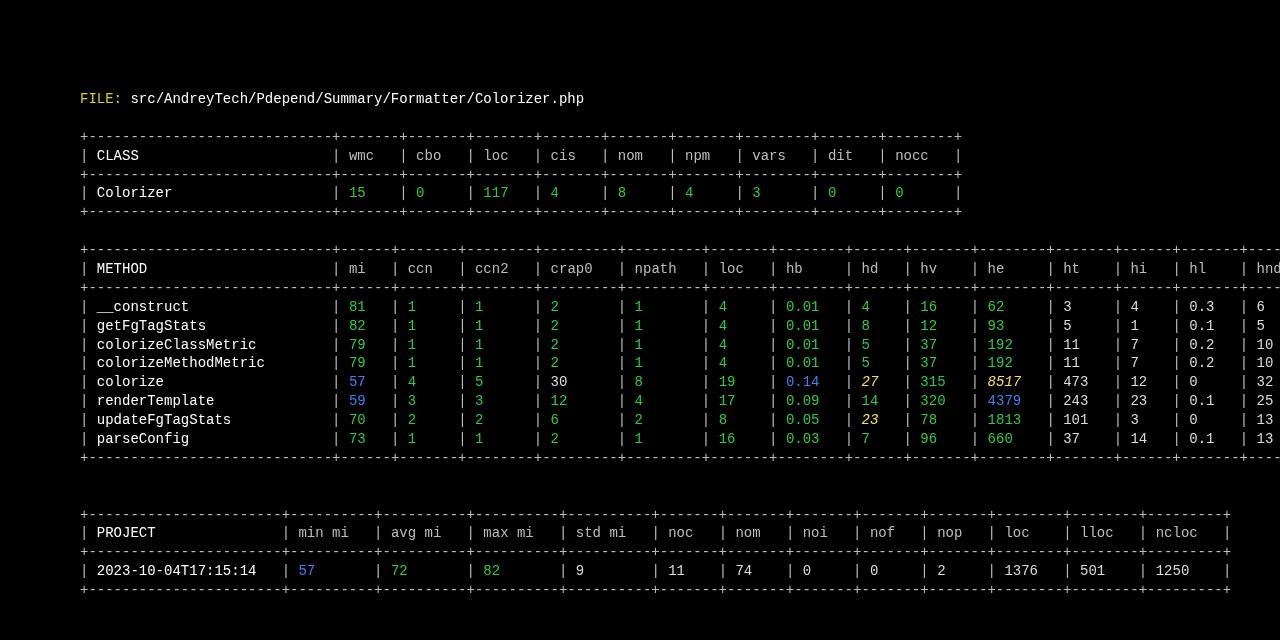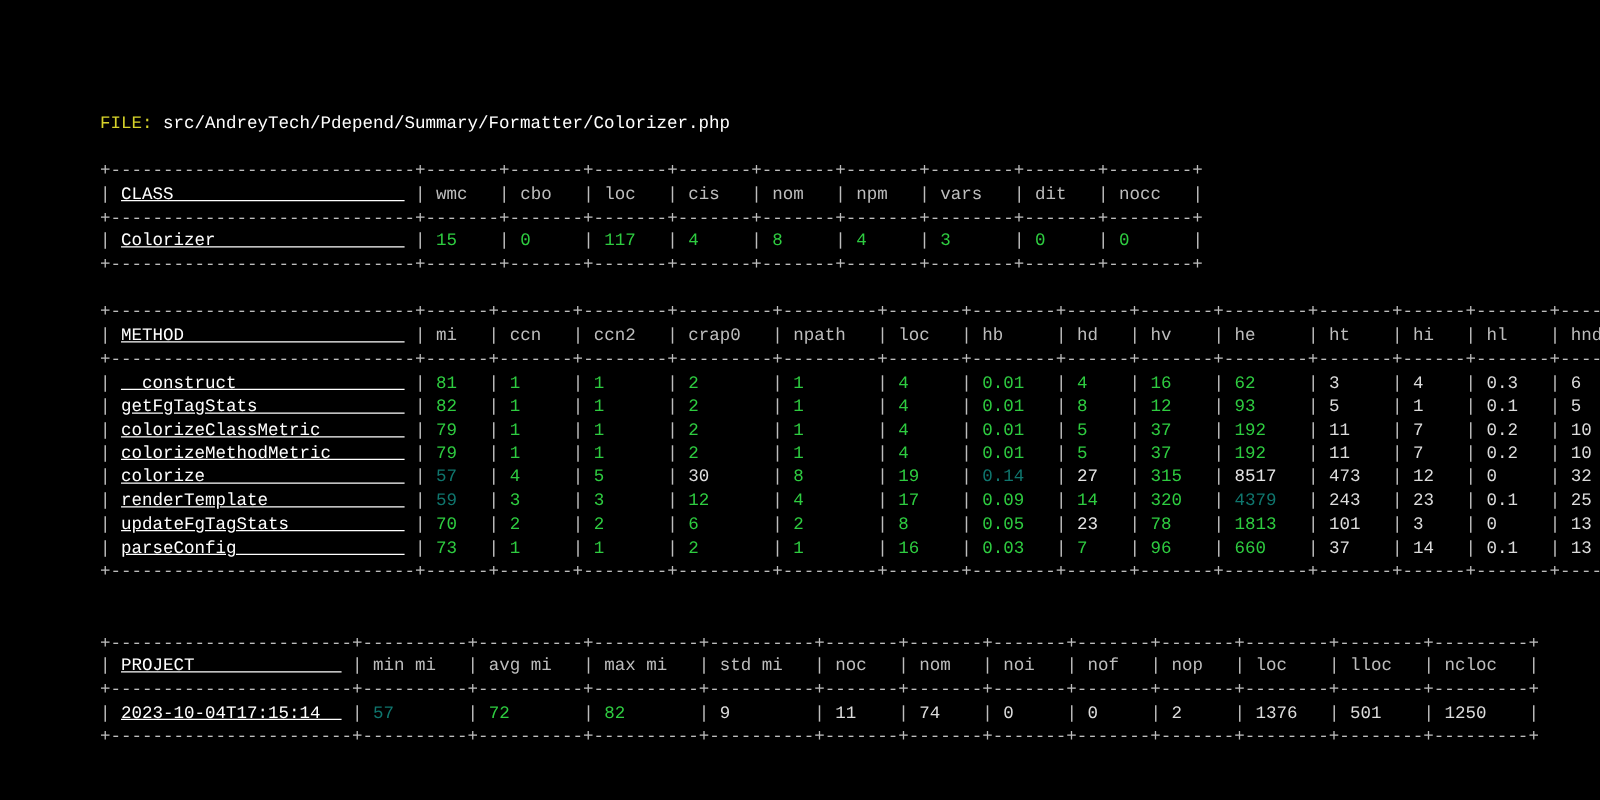--- a/index.html
+++ b/index.html
@@ -14,24 +14,24 @@
     height: 640px;
     overflow: hidden;
   }
   .screen {
     padding: 90px 0 0 80px;
     white-space: pre;
   }
   .hdr-key   { color: #d6d22a; margin-top: 34px; } 
   .file-path { color: #ffffff; }
   .dim       { color: #bdbdbd; } 
-  .label     { color: #ffffff; text-decoration: underline; } 
+  .label     { color: #ffffff; } 
   .g  { color: #2ecc40; } 
-  .y  { color: #0f766e; } 
-  .r  { color: #e5e5e5; } 
+  .y  { color: #3b82f6; } 
+  .r  { color: #fde047; font-style: italic; } 
   .w  { color: #dcdcdc; } 
   span { display:inline; }
 </style>
 </head>
 <body>
 
 <div class="screen" id="screen"><span class="hdr-key">FILE:</span> <span class="file-path">src/AndreyTech/Pdepend/Summary/Formatter/Colorizer.php</span>
 
 <span class="dim">+</span><span class="dim">-----------------------------</span><span class="dim">+</span><span class="dim">-------</span><span class="dim">+</span><span class="dim">-------</span><span class="dim">+</span><span class="dim">-------</span><span class="dim">+</span><span class="dim">-------</span><span class="dim">+</span><span class="dim">-------</span><span class="dim">+</span><span class="dim">-------</span><span class="dim">+</span><span class="dim">--------</span><span class="dim">+</span><span class="dim">-------</span><span class="dim">+</span><span class="dim">--------</span><span class="dim">+</span>
 <span class="dim">|</span> <span class="label">CLASS                      </span> <span class="dim">|</span> <span class="dim">wmc  </span> <span class="dim">|</span> <span class="dim">cbo  </span> <span class="dim">|</span> <span class="dim">loc  </span> <span class="dim">|</span> <span class="dim">cis  </span> <span class="dim">|</span> <span class="dim">nom  </span> <span class="dim">|</span> <span class="dim">npm  </span> <span class="dim">|</span> <span class="dim">vars  </span> <span class="dim">|</span> <span class="dim">dit  </span> <span class="dim">|</span> <span class="dim">nocc  </span> <span class="dim">|</span>

